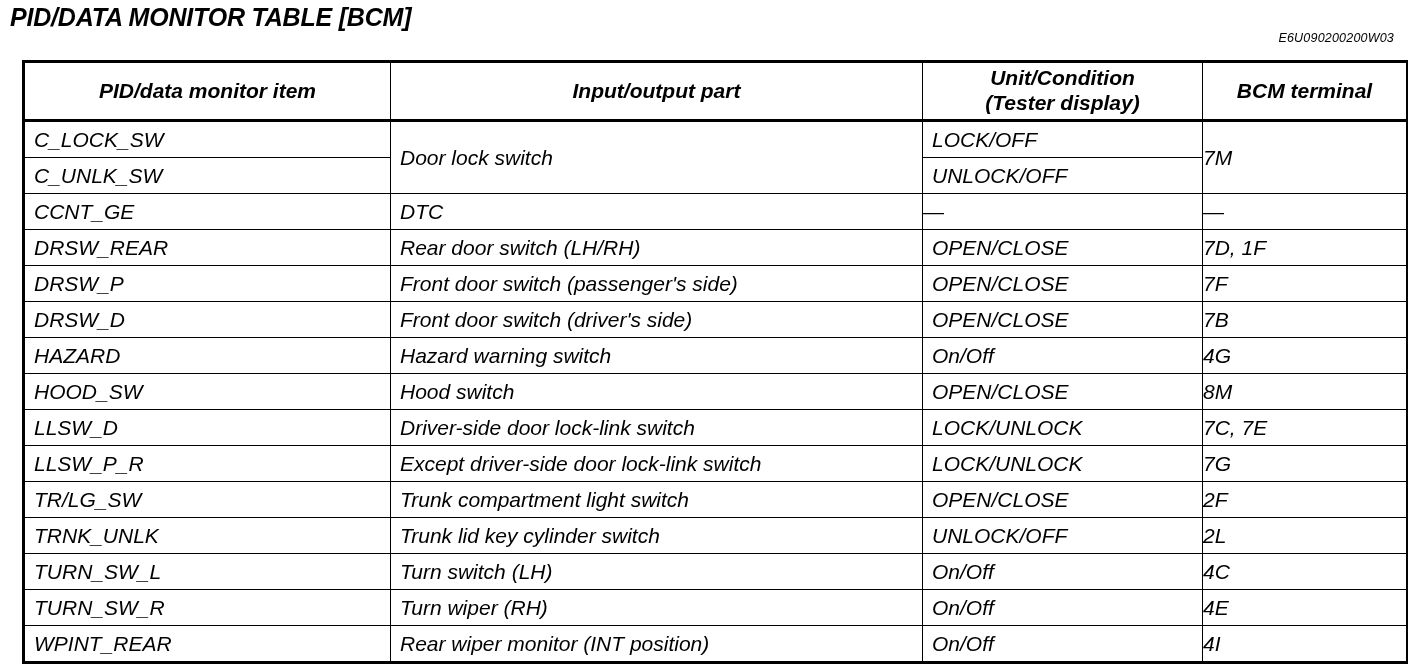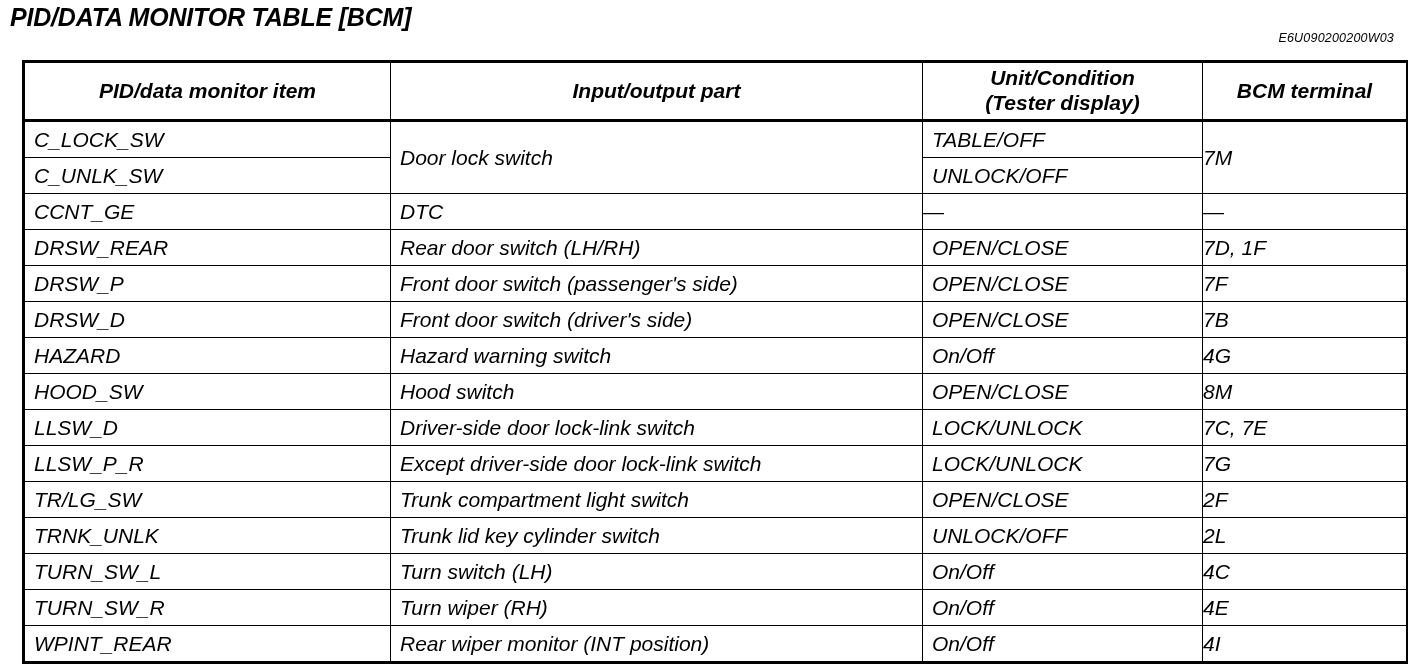--- a/index.html
+++ b/index.html
@@ -123,21 +123,21 @@
             <span class="hdr-2line">Unit/Condition</span>
             <span class="hdr-2line">(Tester display)</span>
           </th>
           <th>BCM terminal</th>
         </tr>
       </thead>
       <tbody id="table-body">
           <tr>
             <td class="cell-l">C_LOCK_SW</td>
             <td class="cell-l" rowspan="2">Door lock switch</td>
-            <td class="cell-l">TABLE/OFF</td>
+            <td class="cell-l">LOCK/OFF</td>
             <td class="cell-c" rowspan="2">7M</td>
           </tr>
           <tr>
             <td class="cell-l">C_UNLK_SW</td>
             <td class="cell-l">UNLOCK/OFF</td>
           </tr>
           <tr>
             <td class="cell-l">CCNT_GE</td>
             <td class="cell-l">DTC</td>
             <td class="cell-c dash">—</td>

